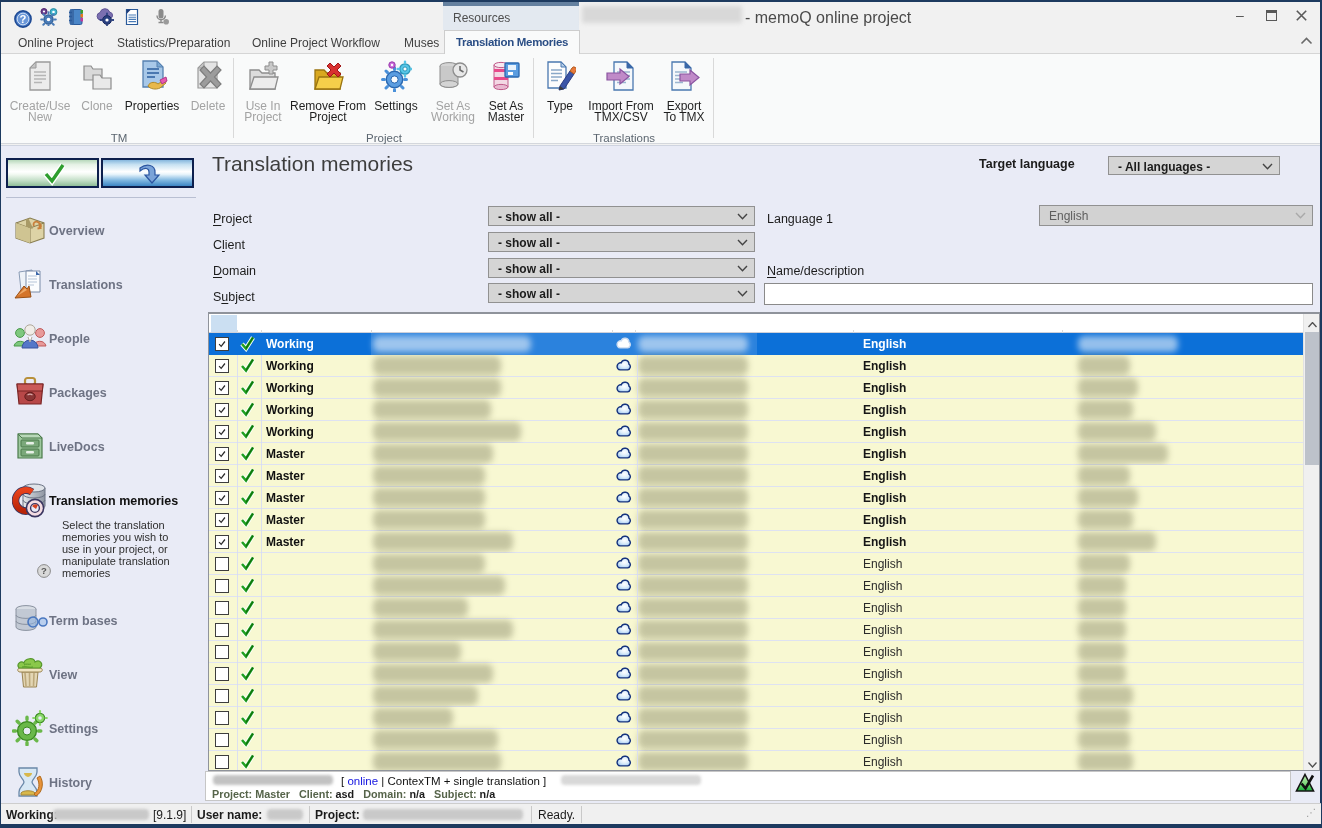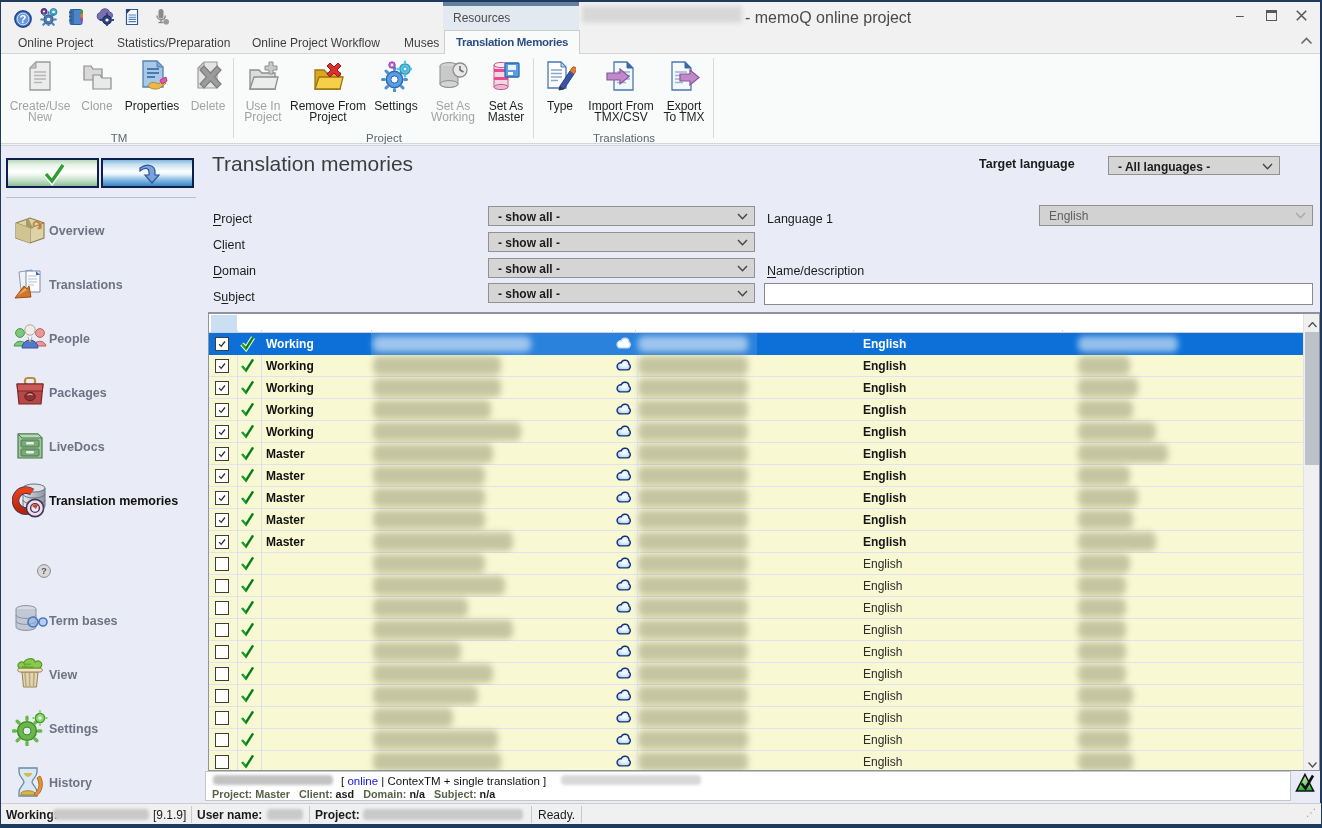--- a/index.html
+++ b/index.html
@@ -400,20 +400,21 @@
       <circle cx="28" cy="8" r="1.8" fill="#e8ebf6"></circle>
     </svg>
 <div class="nav" style="top:576px">Settings</div>
 <svg class="nicon" style="top:618px" viewBox="0 0 36 36">
       <path d="M7 4 L25 4 L25 8 C25 13 20 15 20 18 C20 21 25 23 25 28 L25 32 L7 32 L7 28 C7 23 12 21 12 18 C12 15 7 13 7 8 Z" fill="#d8e8f4" stroke="#6a88a8" stroke-width="1.3"></path>
       <path d="M9 29 C11 26 21 26 23 29 L23 31 L9 31 Z" fill="#d8b84a" stroke="#a8883a"></path>
       <path d="M12 9 h8 C20 12 16 13 16 13 C16 13 12 12 12 9 Z" fill="#d8b84a"></path>
       <path d="M24 32 C31 28 32 18 28 12 L25 14 C28 19 28 26 22 30 Z" fill="#e8933a" stroke="#b06a1a"></path>
     </svg>
 <div class="nav" style="top:630px">History</div>
+<div id="navdesc">Select the translation<br>memories you wish to<br>use in your project, or<br>manipulate translation<br>memories</div>
 <svg style="position:absolute; left:36px; top:418px" width="14" height="14" viewBox="0 0 14 14">
       <circle cx="7" cy="7" r="6.4" fill="#d9d9d9" stroke="#8a8a8a"></circle>
       <text x="7" y="10.4" font-size="9.5" font-weight="bold" fill="#555" text-anchor="middle" font-family="Liberation Sans">?</text>
     </svg>
 </div>
 
 <div id="main"></div>
 <div id="heading">Translation memories</div>
 <div id="tgtlbl">Target language</div>
 <div class="combo" style="left:1108px; top:156px; width:172px; height:19px;">

